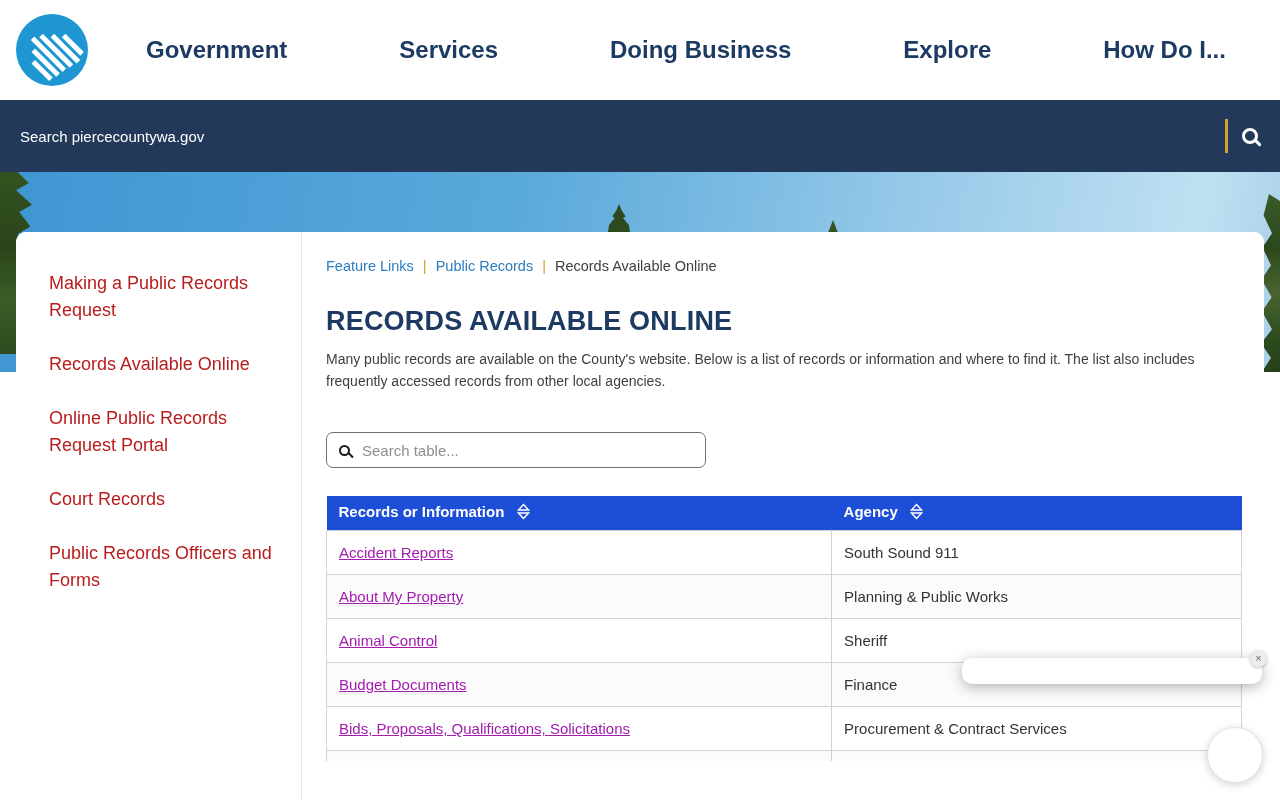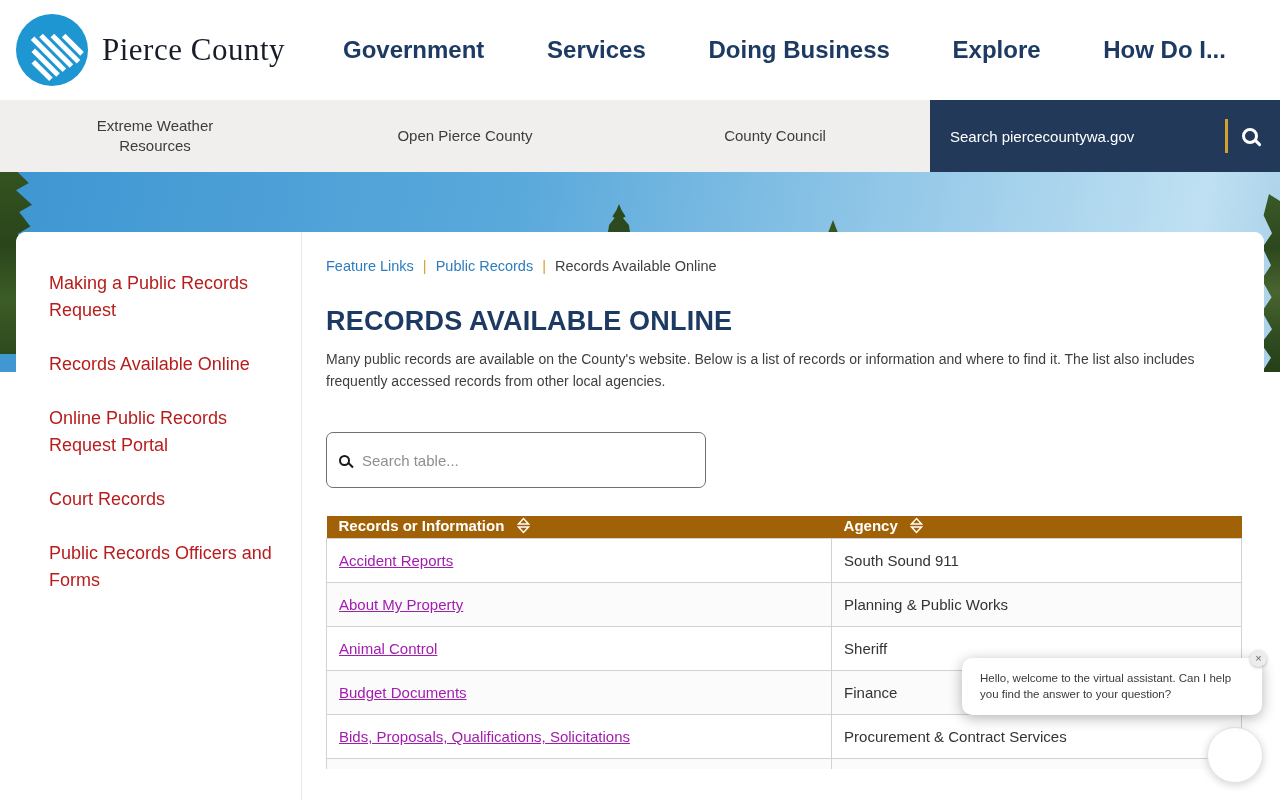--- a/index.html
+++ b/index.html
@@ -45,29 +45,29 @@
   
   .breadcrumb { font-size: 14.5px; display: flex; align-items: center; gap: 9px; }
   .crumb-link { color: #2d7cbd; cursor: pointer; }
   .crumb-sep { color: #d5a02f; }
   .crumb-current { color: #3f3f3f; }
 
   h1.page-title { margin: 32px 0 12px; font-size: 27px; font-weight: 800; color: #1d3a63; letter-spacing: 0.2px; }
   .intro { font-size: 14px; color: #3e3e3e; line-height: 1.55; max-width: 880px; }
 
   
-  .table-search { margin-top: 40px; width: 380px; height: 56px; border: 1px solid #707070; border-radius: 7px; display: flex; align-items: center; padding: 0 12px; background: #fff; }
+  .table-search { margin-top: 40px; width: 380px; height: 36px; border: 1px solid #707070; border-radius: 7px; display: flex; align-items: center; padding: 0 12px; background: #fff; }
   .mag-dark { width: 11px; height: 11px; border: 2px solid #1a1a1a; border-radius: 50%; position: relative; flex: 0 0 auto; margin-right: 12px; }
   .mag-dark::after { content: ''; position: absolute; width: 7px; height: 2px; background: #1a1a1a; transform: rotate(45deg); right: -6px; bottom: -2px; }
   .table-search input { border: none; outline: none; flex: 1; font-size: 15px; color: #333; font-family: "Liberation Sans", sans-serif; background: transparent; }
   .table-search input::placeholder { color: #8f8f8f; }
 
   
   table.records { margin-top: 28px; width: 916px; border-collapse: collapse; }
-  table.records th { background: #a16207; color: #fff; font-size: 15px; font-weight: 700; text-align: left; padding: 1px 12px; }
+  table.records th { background: #1d4ed8; color: #fff; font-size: 15px; font-weight: 700; text-align: left; padding: 7px 12px; }
   table.records th .sort-icon { display: inline-block; vertical-align: -3px; margin-left: 8px; cursor: pointer; }
   table.records col.c1 { width: 55.2%; }
   table.records col.c2 { width: 44.8%; }
   table.records td { border: 1px solid #d2d2d2; padding: 12px 12px; font-size: 15px; height: 44px; background: #fff; }
   table.records tr:nth-child(even) td { background: #fbfbfb; }
   table.records td a { color: #a21caf; text-decoration: underline; cursor: pointer; }
   table.records td.agency-cell { color: #333; }
   table.records tr.partial td { height: 10px; padding: 2px 12px; border-bottom: none; }
 
   
@@ -83,36 +83,30 @@
     <circle cx="36" cy="36" r="36" fill="#1e96d2"></circle>
     <g transform="rotate(-45 36 36)" fill="#ffffff">
       <rect x="12" y="31" width="5" height="25"></rect>
       <rect x="20" y="23" width="5" height="35"></rect>
       <rect x="28" y="14" width="5" height="45"></rect>
       <rect x="36" y="18" width="5" height="43"></rect>
       <rect x="44" y="26" width="5" height="37"></rect>
       <rect x="52" y="34" width="5" height="26"></rect>
     </g>
   </svg>
-  <div class="brand">Pierce County</div>
   <nav class="main-nav">
     <div class="nav-item">Government</div>
     <div class="nav-item">Services</div>
     <div class="nav-item">Doing Business</div>
     <div class="nav-item">Explore</div>
     <div class="nav-item">How Do I...</div>
   </nav>
 </header>
 
 <div class="utility-bar">
-  <div class="utility-links">
-    <div class="utility-link"><span>Extreme Weather Resources</span></div>
-    <div class="utility-link"><span>Open Pierce County</span></div>
-    <div class="utility-link"><span>County Council</span></div>
-  </div>
   <div class="site-search">
     <div class="site-search-text">Search piercecountywa.gov</div>
     <div class="gold-divider"></div>
     <div class="mag-white"></div>
   </div>
 </div>
 
 <div class="hero">
   <div class="tree tree-left"></div>
   <div class="tree tree-mid"></div>
@@ -201,16 +195,15 @@
           <td><a></a></td>
           <td class="agency-cell"></td>
         </tr>
       </tbody>
     </table>
 
   </section>
 </div>
 
 <div class="chat-bubble">
-  <span>Hello, welcome to the virtual assistant. Can I help you find the answer to your question?</span>
   <div class="chat-close">×</div>
 </div>
 <div class="chat-launcher"></div>
 
 </body></html>

